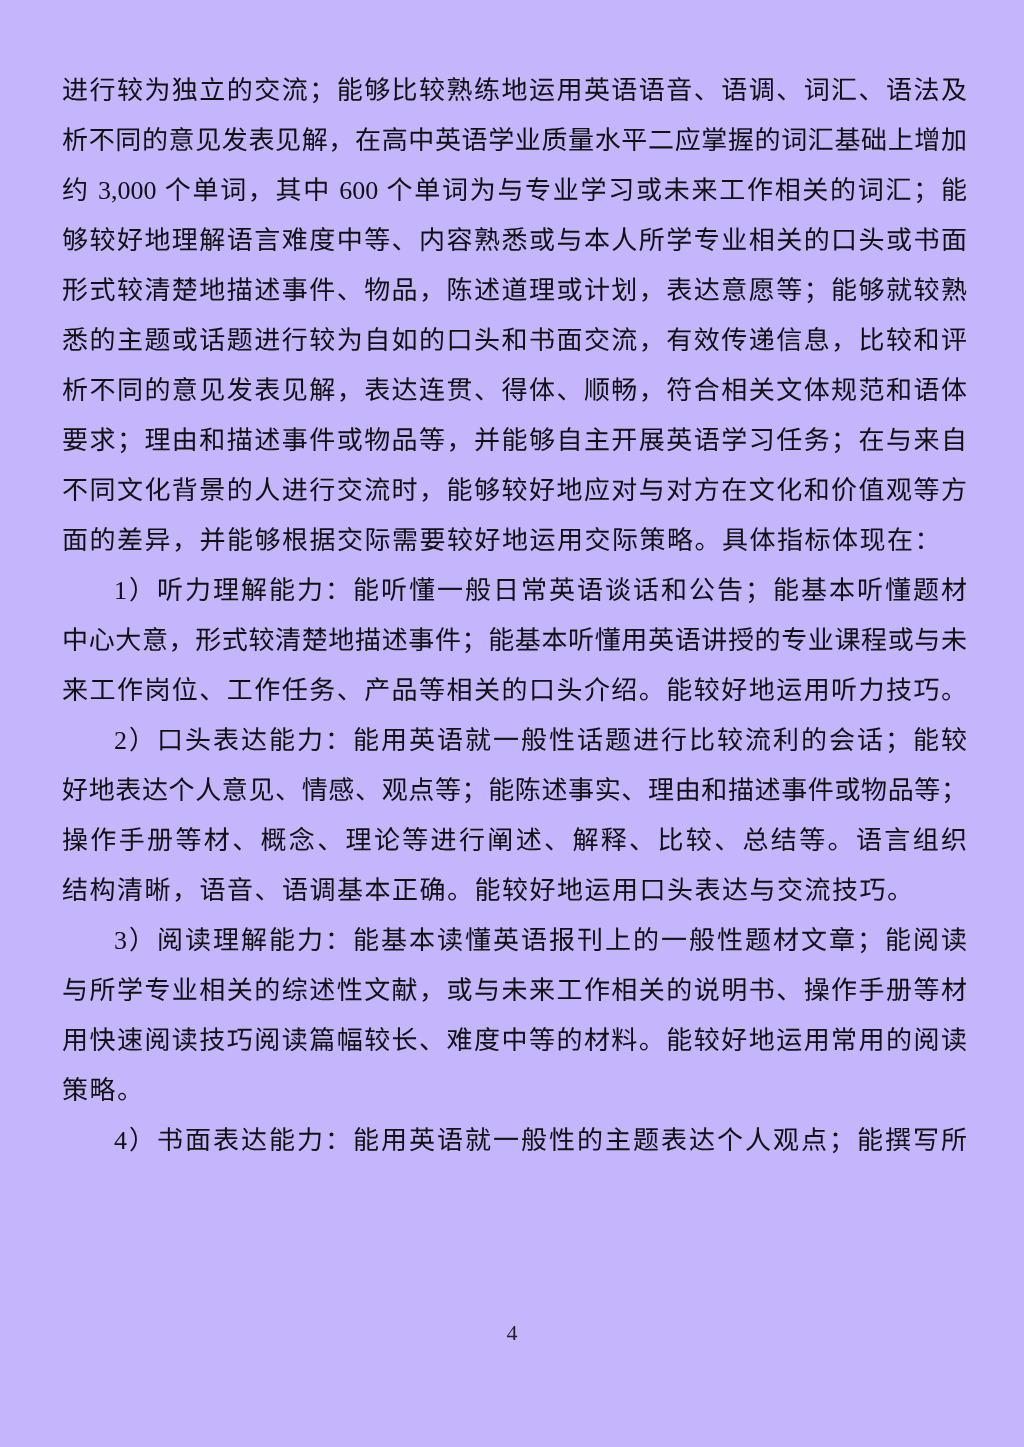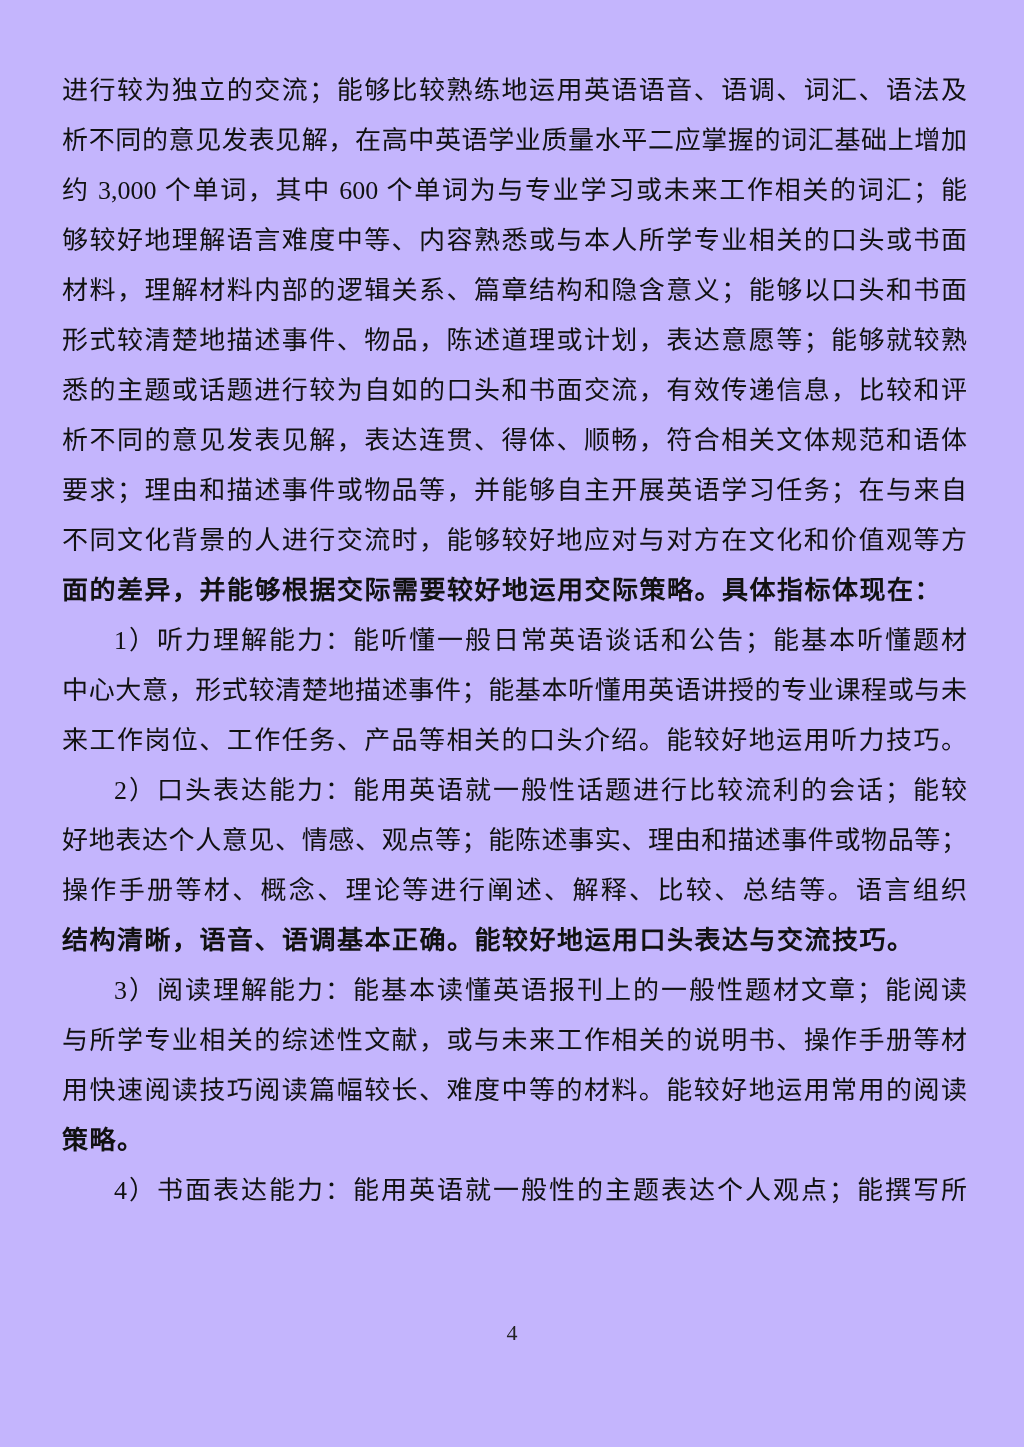--- a/index.html
+++ b/index.html
@@ -30,21 +30,20 @@
     overflow: hidden;
     text-align: justify;
     text-align-last: justify;
     text-justify: inter-character;
   }
   
   .line.end {
     text-align: left;
     text-align-last: left;
     letter-spacing: 1.5px;
-    font-weight: bold;
   }
   
   .line.ind {
     text-indent: 52px;
   }
   .footer {
     position: absolute;
     left: 0;
     top: 1318px;
     width: 1024px;
@@ -60,21 +59,20 @@
 </head>
 <body>
 
 <div class="page">
   <div class="content">
 
     <div class="line">进行较为独立的交流；能够比较熟练地运用英语语音、语调、词汇、语法及</div>
     <div class="line">析不同的意见发表见解，在高中英语学业质量水平二应掌握的词汇基础上增加</div>
     <div class="line">约 3,000 个单词，其中 600 个单词为与专业学习或未来工作相关的词汇；能</div>
     <div class="line">够较好地理解语言难度中等、内容熟悉或与本人所学专业相关的口头或书面</div>
-    <div class="line">材料，理解材料内部的逻辑关系、篇章结构和隐含意义；能够以口头和书面</div>
     <div class="line">形式较清楚地描述事件、物品，陈述道理或计划，表达意愿等；能够就较熟</div>
     <div class="line">悉的主题或话题进行较为自如的口头和书面交流，有效传递信息，比较和评</div>
     <div class="line">析不同的意见发表见解，表达连贯、得体、顺畅，符合相关文体规范和语体</div>
     <div class="line">要求；理由和描述事件或物品等，并能够自主开展英语学习任务；在与来自</div>
     <div class="line">不同文化背景的人进行交流时，能够较好地应对与对方在文化和价值观等方</div>
     <div class="line end">面的差异，并能够根据交际需要较好地运用交际策略。具体指标体现在：</div>
 
     <div class="line ind">1）听力理解能力：能听懂一般日常英语谈话和公告；能基本听懂题材</div>
     <div class="line">中心大意，形式较清楚地描述事件；能基本听懂用英语讲授的专业课程或与未</div>
     <div class="line">来工作岗位、工作任务、产品等相关的口头介绍。能较好地运用听力技巧。</div>

